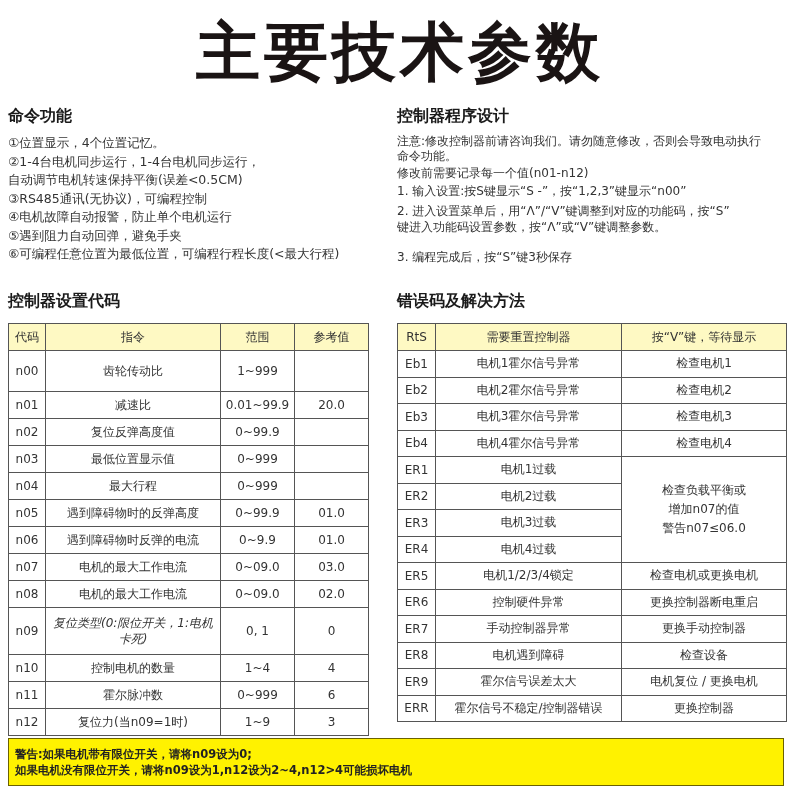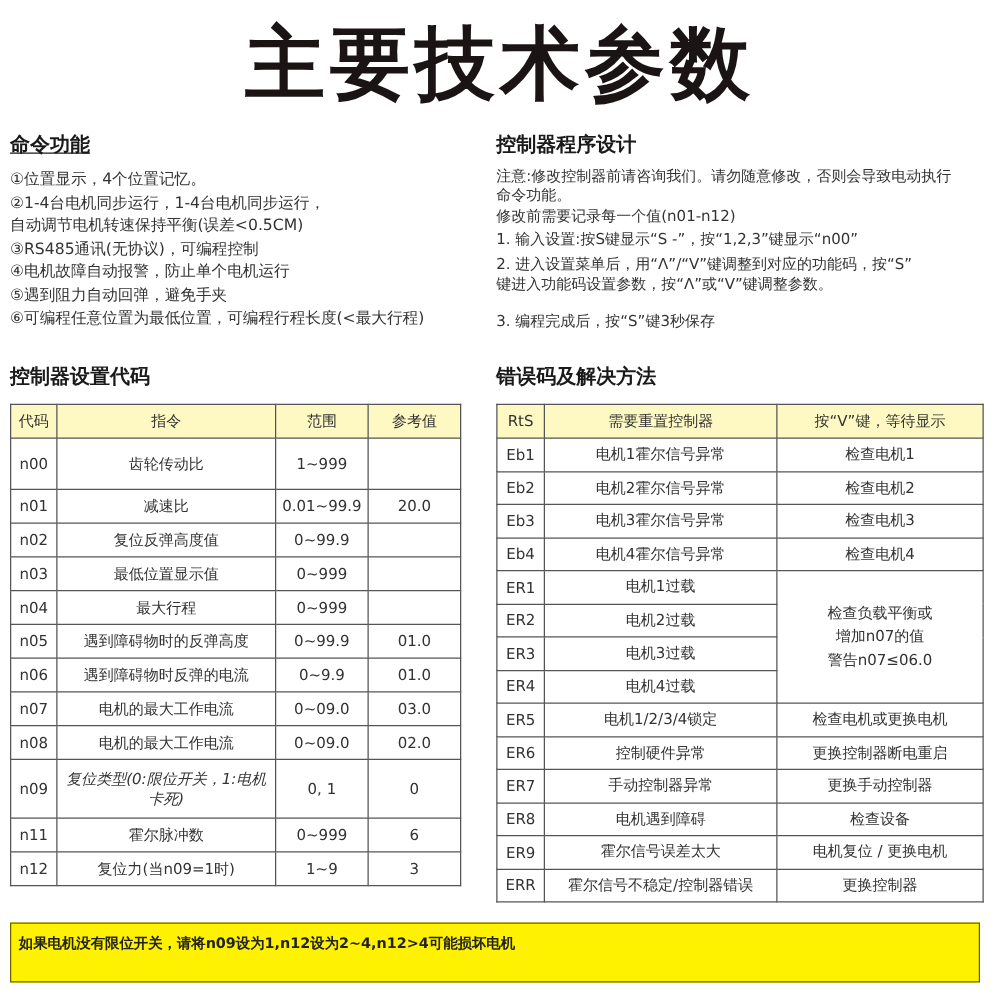--- a/index.html
+++ b/index.html
@@ -19,21 +19,21 @@
   th { background: #fef9c3; }
   .warn { position: absolute; left: 8px; top: 738px; width: 776px; height: 48px;
           background: #fff200; border: 1px solid #6b6200; box-sizing: border-box;
           padding: 7px 6px; font-size: 11.5px; font-weight: bold; line-height: 16px; color: #222; }
 </style>
 </head>
 <body>
 
 <div class="title">主要技术参数</div>
 
-<div class="sec-h" style="left:8px; top:106px;text-decoration:underline;">命令功能</div>
+<div class="sec-h" style="left:8px; top:106px;">命令功能</div>
 <div class="para" style="left:8px; top:134px;">
   <div>①位置显示，4个位置记忆。</div>
   <div>②1-4台电机同步运行，1-4台电机同步运行，</div>
   <div>自动调节电机转速保持平衡(误差&lt;0.5CM)</div>
   <div>③RS485通讯(无协议)，可编程控制</div>
   <div>④电机故障自动报警，防止单个电机运行</div>
   <div>⑤遇到阻力自动回弹，避免手夹</div>
   <div>⑥可编程任意位置为最低位置，可编程行程长度(&lt;最大行程)</div>
 </div>
 
@@ -117,20 +117,26 @@
     <td>0~09.0</td>
     <td>02.0</td>
   </tr>
   <tr style="height:47px;">
     <td>n09</td>
     <td style="line-height:16px; padding:0 4px;font-style:italic;">复位类型(0:限位开关，1:电机卡死)</td>
     <td>0, 1</td>
     <td>0</td>
   </tr>
   <tr style="height:27px;">
+    <td>n10</td>
+    <td>控制电机的数量</td>
+    <td>1~4</td>
+    <td>4</td>
+  </tr>
+  <tr style="height:27px;">
     <td>n11</td>
     <td>霍尔脉冲数</td>
     <td>0~999</td>
     <td>6</td>
   </tr>
   <tr style="height:27px;">
     <td>n12</td>
     <td>复位力(当n09=1时)</td>
     <td>1~9</td>
     <td>3</td>
@@ -219,14 +225,15 @@
   </tr>
   <tr style="height:26.5px;">
     <td>ERR</td>
     <td>霍尔信号不稳定/控制器错误</td>
     <td>更换控制器</td>
   </tr>
 </tbody>
   </table>
 
 <div class="warn">
+  <div>警告:如果电机带有限位开关，请将n09设为0;</div>
   <div>如果电机没有限位开关，请将n09设为1,n12设为2~4,n12&gt;4可能损坏电机</div>
 </div>
 
 </body></html>

